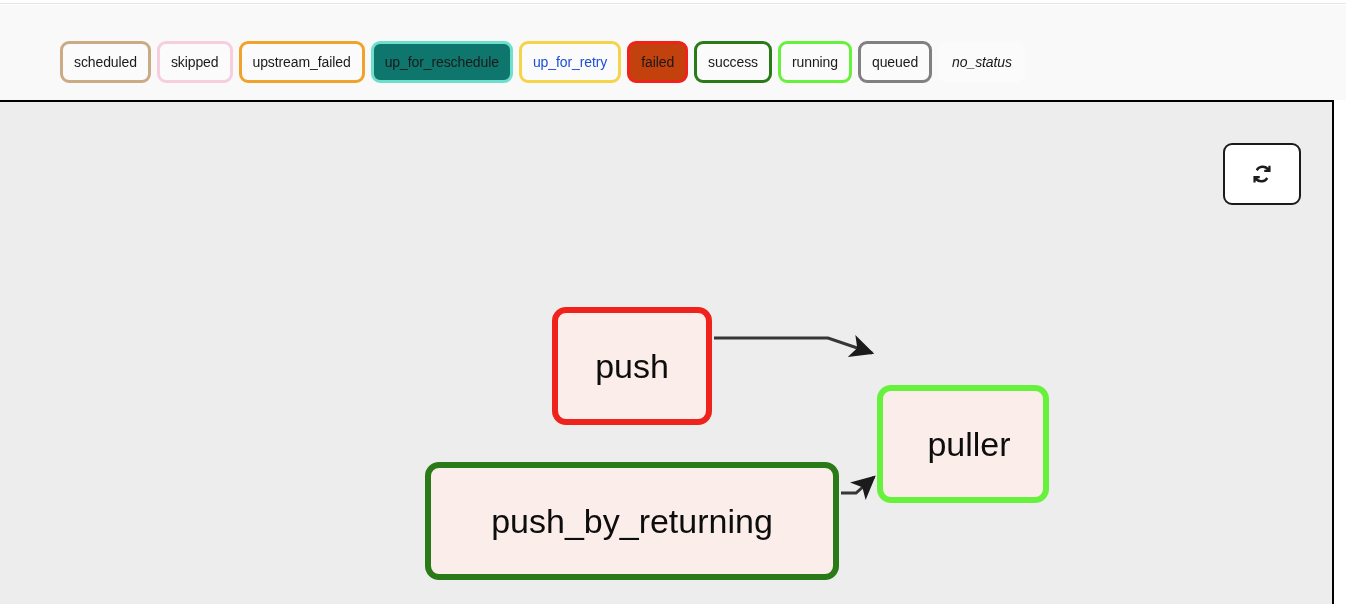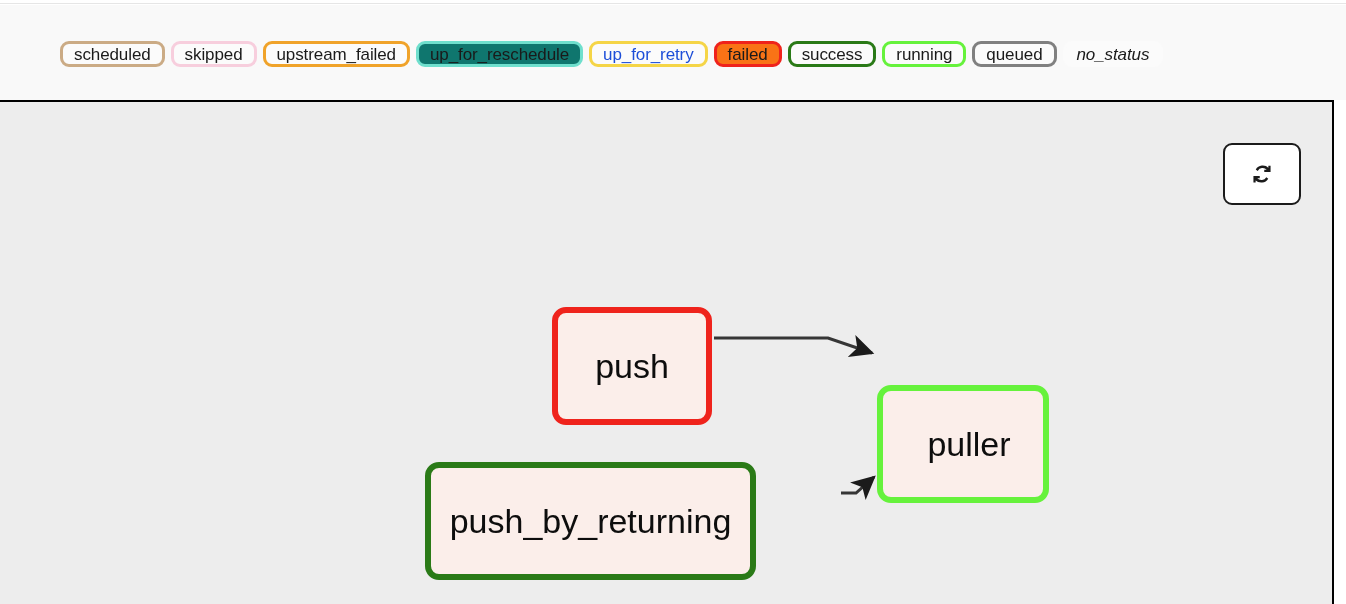--- a/index.html
+++ b/index.html
@@ -49,26 +49,26 @@
     top: 36px;
     display: flex;
     flex-direction: row;
     align-items: center;
     gap: 6px;
   }
   .legend-pill {
     display: inline-flex;
     align-items: center;
     justify-content: center;
-    height: 26px;
+    height: 42px;
     padding: 0 11px;
     border: 3px solid #fca5a5;
     border-radius: 9px;
     background: #fbfbfb;
-    font-size: 17px;
+    font-size: 14px;
     line-height: 1;
     color: #1a1a1a;
     white-space: nowrap;
     letter-spacing: -0.1px;
     box-sizing: border-box;
     cursor: pointer;
     user-select: none;
   }
 
   
@@ -130,21 +130,21 @@
     cursor: pointer;
     user-select: none;
     margin-top: 28px;
   }
   .node-push {
     left: 552px; top: 177px;
     width: 160px; height: 118px;
   }
   .node-push-by-returning {
     left: 425px; top: 332px;
-    width: 331px; height: 118px;
+    width: 414px; height: 118px;
   }
   .node-puller {
     left: 877px; top: 255px;
     width: 172px; height: 118px; padding-left: 12px;
   }
 </style>
 </head>
 <body>
 
 <div id="app">
@@ -161,21 +161,21 @@
         </div>
         <div class="legend-pill" style="border-color: rgb(240, 163, 42); background: rgb(251, 251, 251); color: rgb(26, 26, 26);">
           <span>upstream_failed</span>
         </div>
         <div class="legend-pill" style="border-color: rgb(111, 223, 205); background: #0f766e; color: rgb(26, 26, 26);">
           <span>up_for_reschedule</span>
         </div>
         <div class="legend-pill" style="border-color: rgb(245, 213, 71); background: rgb(251, 251, 251); color: #1d4ed8; text-align: right;">
           <span>up_for_retry</span>
         </div>
-        <div class="legend-pill" style="border-color: rgb(239, 35, 28); background: #f97316; color: rgb(26, 26, 26);">
+        <div class="legend-pill" style="border-color: rgb(239, 35, 28); background: #c2410c; color: rgb(26, 26, 26);">
           <span>failed</span>
         </div>
         <div class="legend-pill" style="border-color: rgb(42, 122, 23); background: rgb(251, 251, 251); color: rgb(26, 26, 26);">
           <span>success</span>
         </div>
         <div class="legend-pill" style="border-color: rgb(102, 242, 60); background: rgb(251, 251, 251); color: rgb(26, 26, 26);">
           <span>running</span>
         </div>
         <div class="legend-pill" style="border-color: rgb(128, 128, 128); background: rgb(251, 251, 251); color: rgb(26, 26, 26);">
           <span>queued</span>

